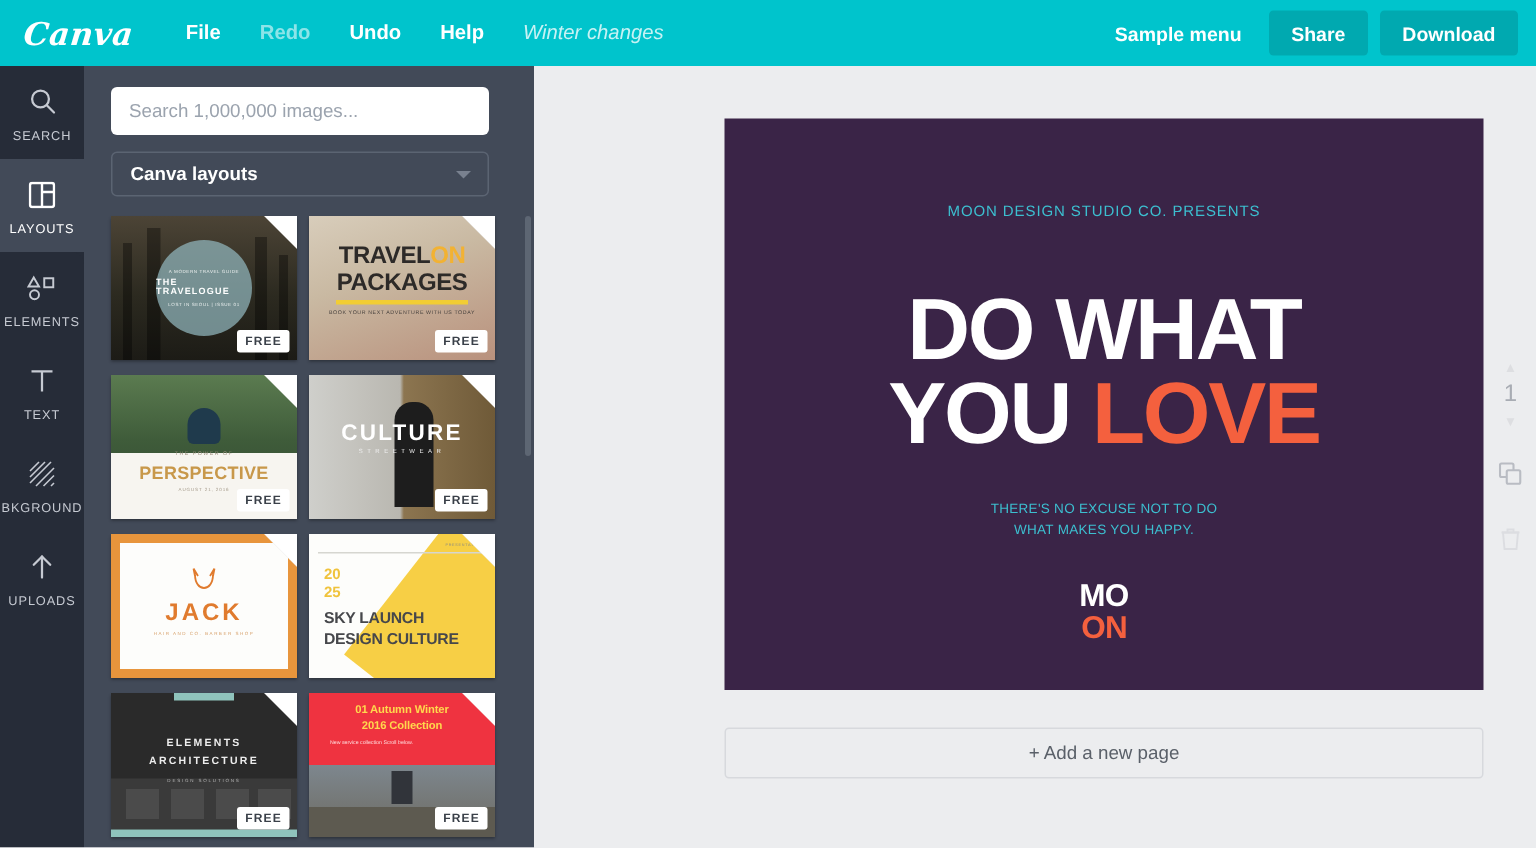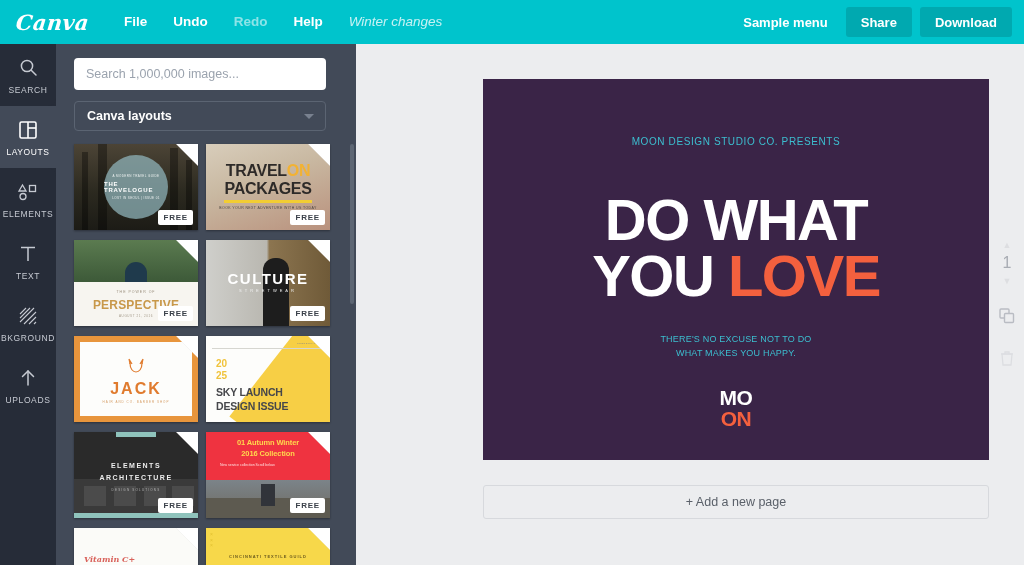--- a/index.html
+++ b/index.html
@@ -99,21 +99,21 @@
   }
 
   
   .thumbs {
     margin-top: 13px; width: 256px;
     display: grid; grid-template-columns: 128px 128px; gap: 0;
   }
   .thumb-cell { padding: 0 4px 10px 0; }
   .thumb-cell:nth-child(even) { padding: 0 0 10px 4px; }
   .thumb {
-    position: relative; width: 124px; height: 86px;
+    position: relative; width: 124px; height: 96px;
     overflow: hidden; cursor: pointer; background: #2b2b2b;
     box-shadow: 0 1px 2px rgba(0,0,0,.35);
   }
   .fold {
     position: absolute; top: 0; right: 0; width: 22px; height: 22px;
     background: linear-gradient(225deg, #ffffff 0%, #ffffff 48%, #e2e2e2 52%, #b9b9b9 100%);
     clip-path: polygon(100% 0, 0 0, 100% 100%);
     filter: drop-shadow(-1px 1px 1px rgba(0,0,0,.35));
   }
   .free {
@@ -281,22 +281,22 @@
 </style>
 </head>
 <body>
 
 <div class="app">
 
   <div class="topbar">
     <div class="logo">Canva</div>
 
     <div class="menu-item">File</div>
+    <div class="menu-item dim">Redo</div>
     <div class="menu-item">Undo</div>
-    <div class="menu-item dim">Redo</div>
     <div class="menu-item">Help</div>
     <div class="menu-item note">Winter changes</div>
 
     <div class="topbar-right">
       <div class="sample-menu">Sample menu</div>
       <button class="tbtn">Share</button>
       <button class="tbtn">Download</button>
     </div>
   </div>
 
@@ -447,21 +447,21 @@
 
         <div class="thumb-cell">
           <div class="thumb th6">
             <div class="yband"></div>
             <div class="yband2"></div>
             <div class="topline"></div>
             <div class="tiny">PRESENTATION</div>
             <div class="s20">20</div>
             <div class="s25">25</div>
             <div class="s1l">SKY LAUNCH</div>
-            <div class="s2l">DESIGN ISSUE</div>
+            <div class="s2l">DESIGN CULTURE</div>
             <div class="fold"></div>
           </div>
         </div>
 
         <div class="thumb-cell">
           <div class="thumb th7">
             <div class="topbar2"></div>
             <div class="store"></div>
             <div class="win" style="left:10px;"></div>
             <div class="win" style="left:40px;"></div>

